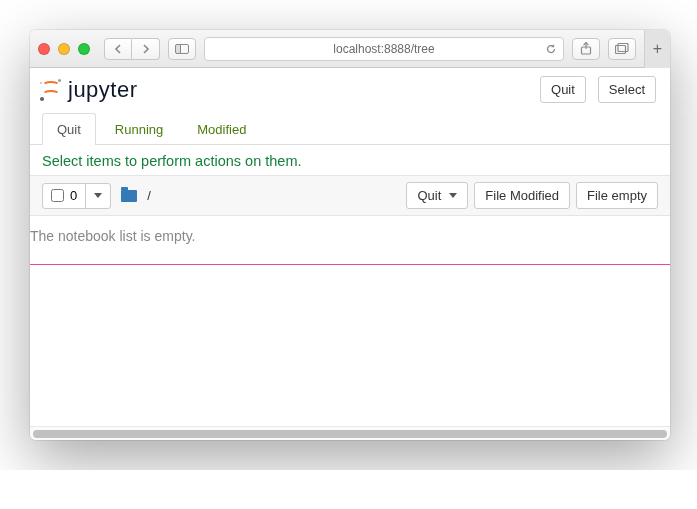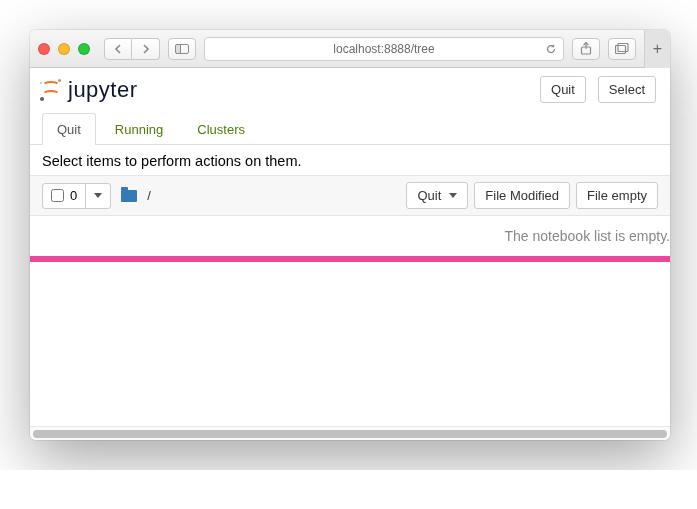--- a/index.html
+++ b/index.html
@@ -169,21 +169,21 @@
   .tab.active {
     color:#555;
     background:#fff;
     border-color:#ddd;
   }
   
   .content { flex:1; display:flex; flex-direction:column; overflow:hidden;}
   .hint {
     padding:8px 12px 6px 12px;
     font-size:14.5px;
-    color:#000000;
+    color:#15803d;
   }
   .action-row {
     display:flex;
     justify-content:flex-end;
     gap:6px;
     padding:0 12px 8px 12px;
   }
   .caret-down {
     width:0;height:0;border-left:4px solid transparent;border-right:4px solid transparent;border-top:5px solid #555;display:inline-block;
   }
@@ -219,25 +219,25 @@
   .folder-ico::before{
     content:"";position:absolute;inset:0;background:#337ab7;border-radius:1px;
   }
   .folder-ico::after{
     content:"";position:absolute;top:-3px;left:0;width:7px;height:3px;background:#337ab7;border-radius:1px 1px 0 0;
   }
   .crumb { color:#333; font-size:13px; }
   .spacer { flex:1; }
   .hdr-btns2 { display:flex; gap:6px; }
   .empty {
-    text-align:right;
+    text-align:left;
     color:#888;
     font-size:14px;
-    padding:12px 0 12px;
-    border-bottom:6px solid #ec4899;
+    padding:12px 0 20px;
+    border-bottom:1px solid #ec4899;
   }
   
   .hscroll {
     height:14px;
     background:#fafafa;
     border-top:1px solid #e8e8e8;
     display:flex;
     align-items:center;
     padding:0 3px;
     margin-top:auto;
@@ -321,21 +321,21 @@
     </div>
     <div class="hdr-btns">
       <div class="btn">Quit</div>
       <div class="btn">Select</div>
     </div>
   </div>
 
   <div class="tabs">
     <div class="tab active">Quit</div>
     <div class="tab">Running</div>
-    <div class="tab">Clusters</div>
+    <div class="tab">Modified</div>
   </div>
 
   <div class="content">
     <div class="hint">Select items to perform actions on them.</div>
 
 
     <div class="list-hdr">
       <div class="selgrp">
         <div class="part">
           <input type="checkbox" style="">

